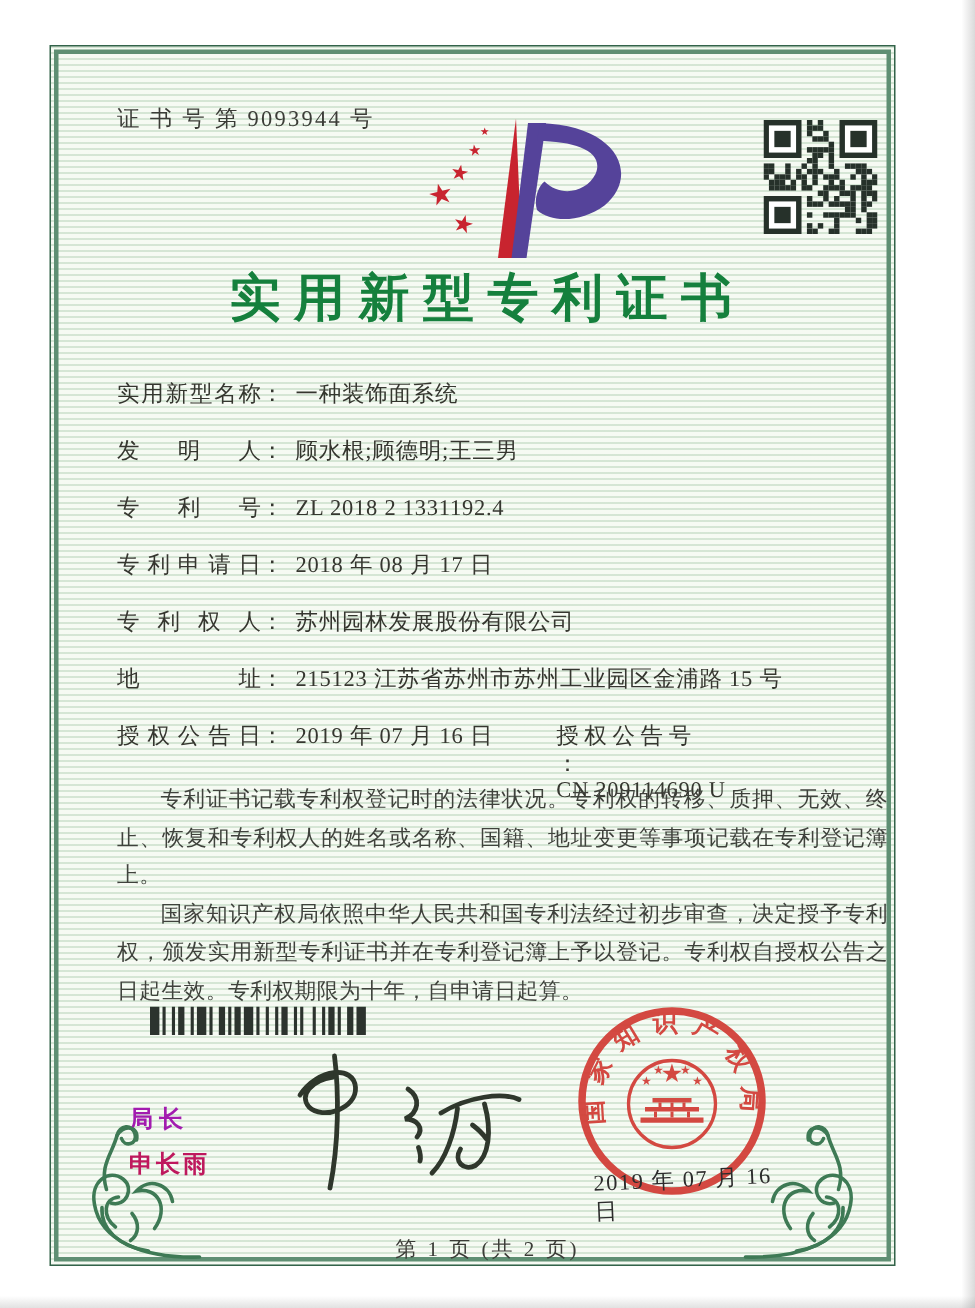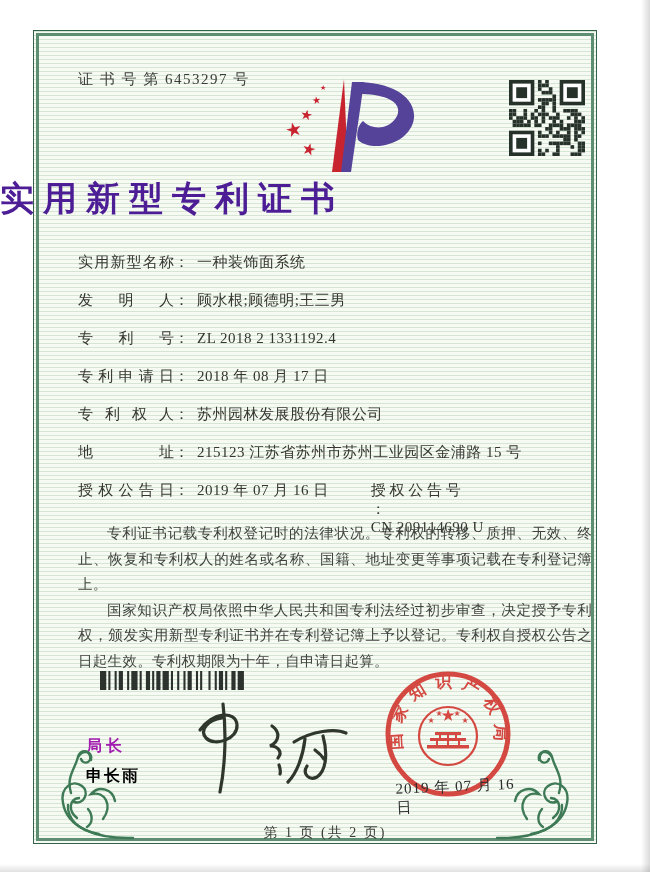--- a/index.html
+++ b/index.html
@@ -21,55 +21,55 @@
         rgba(139,182,144,.30) 0px, rgba(139,182,144,.30) 1px,
         rgba(246,250,243,.95) 1px, rgba(246,250,243,.95) 4px),
       #f5faf2;
   }
   .frame::before{
     content:"";position:absolute;inset:2px;border:3px solid #5f8f73;pointer-events:none;
   }
   .abs{position:absolute;}
   .cert-no{left:78px;top:70px;font-size:15px;letter-spacing:1.5px;color:#3b3c37;}
   .title{
-    left:0;top:176px;width:650px;text-align:left;
-    font-size:34px;font-weight:bold;letter-spacing:9px;color:#4c1d95;
+    left:0;top:176px;width:650px;text-align:center;
+    font-size:34px;font-weight:bold;letter-spacing:9px;color:#15803d;
   }
   .fields{left:78px;top:253px;width:500px;font-size:15px;color:#35362f;}
   .frow{display:flex;align-items:baseline;height:22px;margin-bottom:16px;white-space:nowrap;}
   .flabel{display:inline-block;width:96px;text-align:justify;text-align-last:justify;font-family:Liberation Mono, monospace;}
   .fcolon{margin-right:8px;}
   .fvalue{letter-spacing:.5px;}
   .grant2{margin-left:42px;display:flex;align-items:baseline;flex-direction:column;}
   .paras{left:78px;top:521px;width:514px;font-size:14.5px;line-height:25.5px;
     color:#3f423c;text-align:justify;letter-spacing:.3px;}
   .paras p{margin:0;text-indent:2em;}
   .barcode-wrap{left:100px;top:671px;width:146px;height:19px;}
   .director{left:86px;top:736px;font-size:16px;font-weight:600;letter-spacing:4px;color:#a21caf;}
-  .director2{left:86px;top:766px;font-size:16px;font-weight:600;letter-spacing:2px;color:#000000;}
+  .director2{left:86px;top:766px;font-size:16px;font-weight:600;letter-spacing:2px;color:#be185d;}
   .sig{left:182px;top:698px;width:178px;height:102px;}
   .seal{left:382px;top:668px;width:132px;height:132px;}
   .seal-date{left:396px;top:777px;width:130px;font-size:15px;color:#2c2c2c;
     letter-spacing:1px;transform:rotate(-2.5deg);}
   .footer{left:0;top:824px;width:650px;text-align:center;font-size:14px;
     letter-spacing:2px;color:#3b3c37;}
   .flourish{width:102px;height:102px;}
   .fl-left{left:33px;top:741px;}
   .fl-right{left:495px;top:741px;transform:scaleX(-1);}
   .logo{left:256px;top:74px;width:168px;height:104px;}
   .qr{left:509px;top:80px;width:76px;height:76px;}
 </style>
 </head>
 <body>
 
 <div class="page">
 
   <div class="frame"></div>
 
-  <div class="abs cert-no">证 书 号 第 6453297 号</div>
+  <div class="abs cert-no">证 书 号 第 9093944 号</div>
 
   <svg class="abs logo" viewBox="0 0 168 104">
     <text x="30" y="64" font-size="19" fill="#c8242f" transform="rotate(-14 30 60)">★</text>
     <text x="44" y="45" font-size="14" fill="#c8242f" transform="rotate(10 46 42)">★</text>
     <text x="56" y="30" font-size="10" fill="#c8242f" transform="rotate(-8 58 27)">★</text>
     <text x="64" y="16" font-size="7" fill="#c8242f">★</text>
     <text x="46" y="80" font-size="16" fill="#c8242f" transform="rotate(14 50 74)">★</text>
     <polygon points="76,98 88,5 92,98" fill="#c8242f"></polygon>
     <polygon points="96,8 108,8 95,98 85,98" fill="#55439a"></polygon>
     <path d="M104,8 C158,10 170,44 147,63 C132,74 112,75 102,66 C100,60 102,51 107,47

